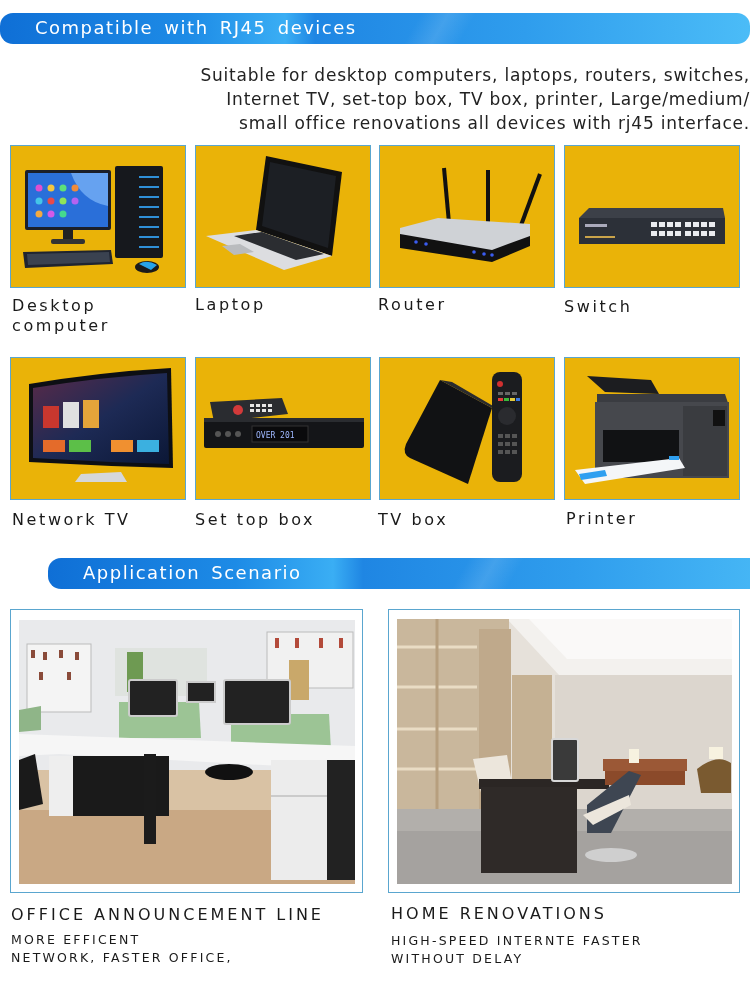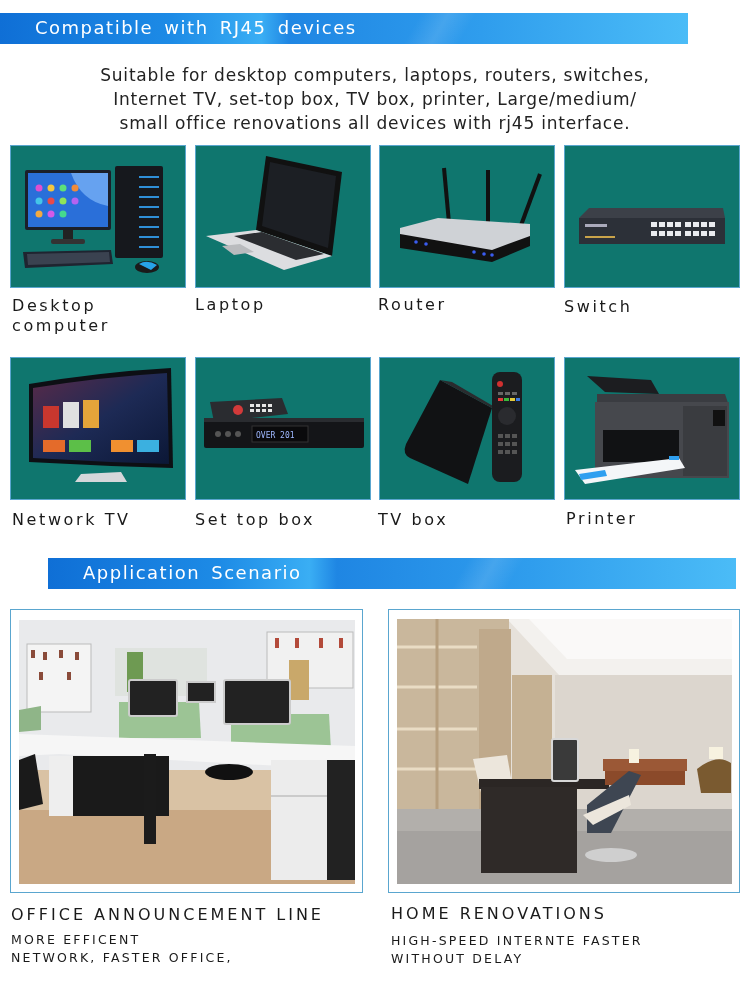--- a/index.html
+++ b/index.html
@@ -1,43 +1,44 @@
 <!DOCTYPE html>
 <html><head>
 <meta charset="utf-8">
 <style>
   * { box-sizing: border-box; margin: 0; padding: 0; }
   html, body { width: 750px; height: 981px; background: #ffffff; overflow: hidden; }
   body { position: relative; font-family: "DejaVu Sans", sans-serif; color: #1a1a1a; }
 
   .banner {
-    position: absolute; left: 0; width: 688px; height: 31px;
+    position: absolute; left: 0; width: 750px; height: 31px;
     background: linear-gradient(90deg, #0f6fd6 0%, #1d8be6 25%, #3aaef4 38%, #1f86e3 42%, #2f9ded 70%, #4bbcf7 100%);
     overflow: hidden;
+    border-radius: 13px;
   }
   .banner::after {
     content: ""; position: absolute; top: 0; left: 380px; width: 120px; height: 100%;
     background: linear-gradient(120deg, rgba(255,255,255,0) 30%, rgba(255,255,255,0.12) 50%, rgba(255,255,255,0) 70%);
   }
   .banner-title {
     position: absolute; left: 35px; top: 4px; color: #ffffff;
     font-family: "DejaVu Sans", sans-serif; font-size: 18px; letter-spacing: 1.5px; word-spacing: 4px;
   }
   #banner-compat { top: 13px; }
   #banner-app { top: 558px; margin-left: 48px; }
   #banner-app .banner-title { left: 35px; }
 
   .intro {
-    position: absolute; top: 63px; left: 0; width: 750px; text-align: center;
+    position: absolute; top: 63px; left: 0; width: 750px; text-align: right;
     font-size: 17px; line-height: 24px; color: #222; letter-spacing: 0.8px;
   }
 
   .device-card {
     position: absolute; width: 176px; height: 143px;
-    border: 1.5px solid #5aa6cf; background: #0f766e; overflow: hidden;
+    border: 1.5px solid #5aa6cf; background: #eab308; overflow: hidden;
   }
   .device-label {
     position: absolute; font-size: 16px; letter-spacing: 2.6px; color: #1a1a1a; line-height: 20px;
   }
   .illu { position: absolute; }
 
   .scenario-card {
     position: absolute; border: 1.5px solid #5aa6cf; background: #fff;
   }
   .scenario-photo { position: absolute; overflow: hidden; }

